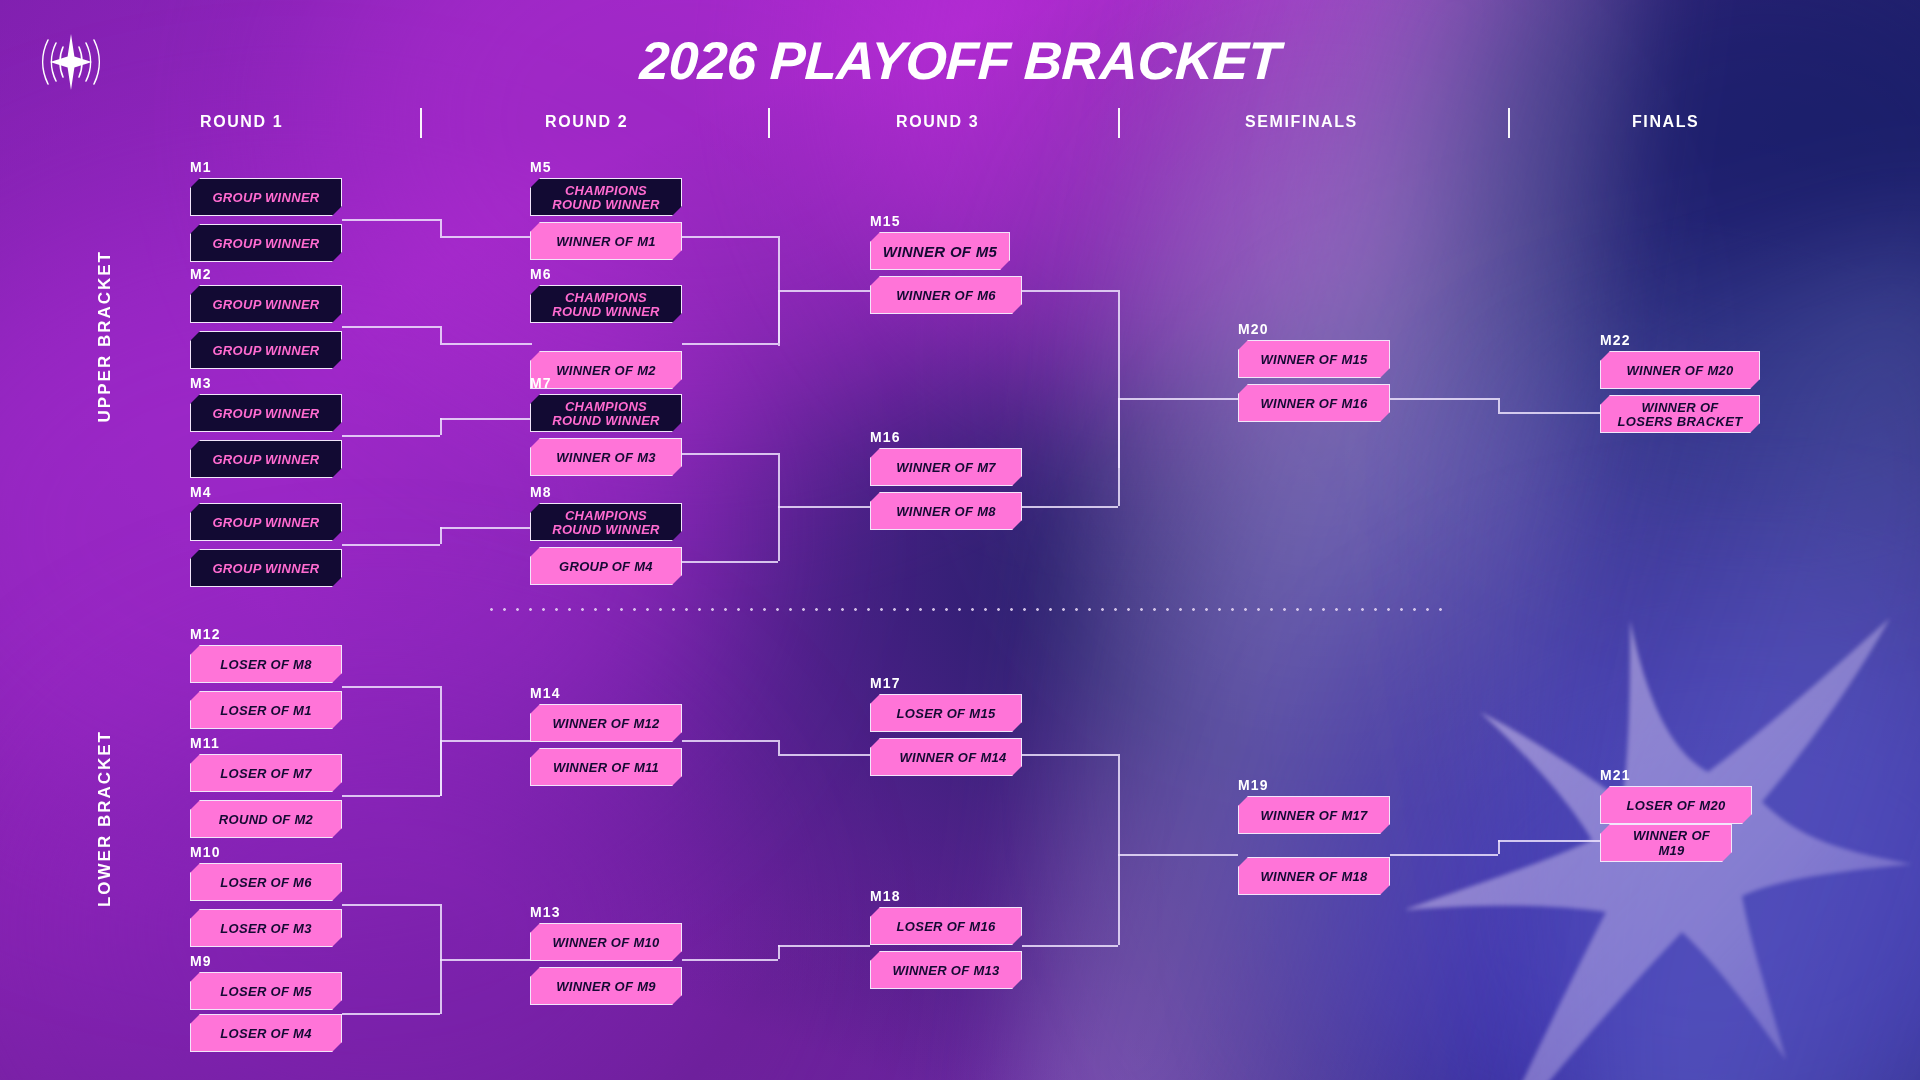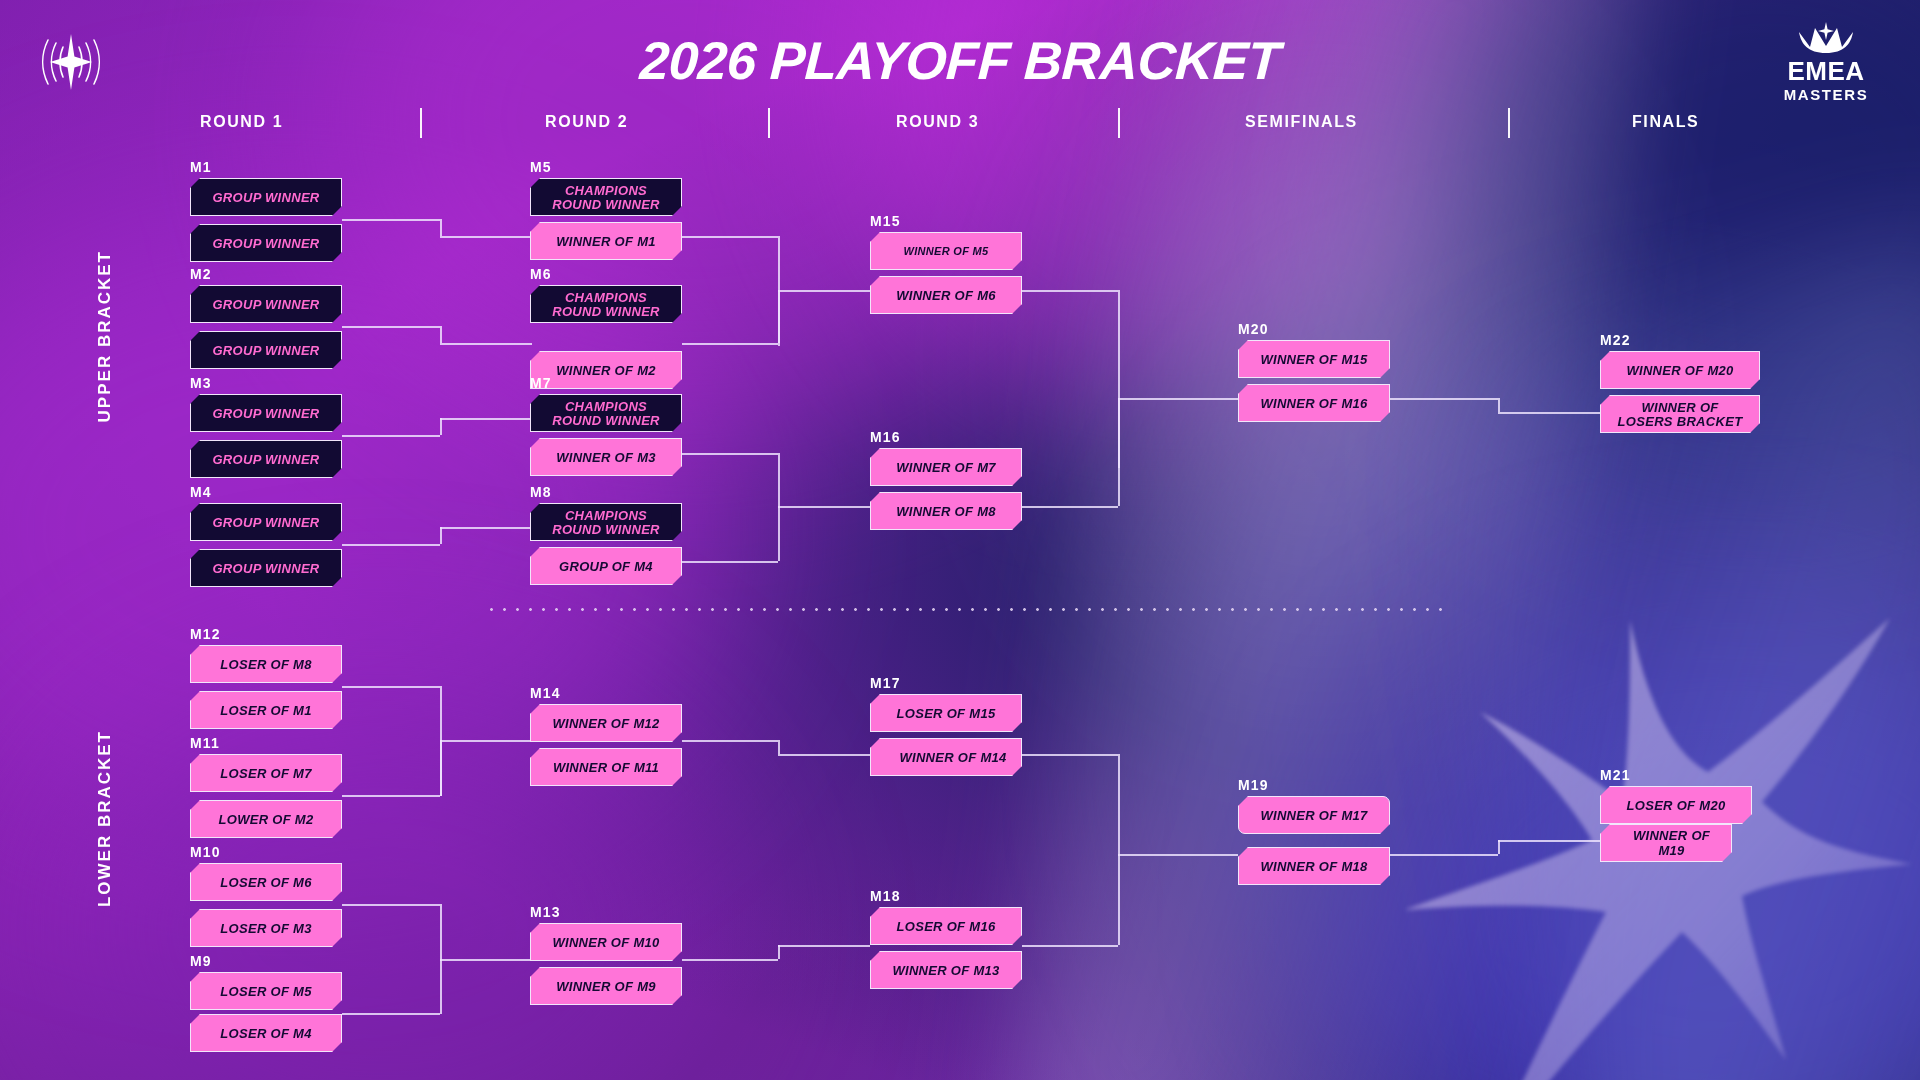--- a/index.html
+++ b/index.html
@@ -130,29 +130,20 @@
         <path d="M24 17 C18 29 18 43 24 55"></path>
         <path d="M31 21 C27 30 27 42 31 51"></path>
         <path d="M62 14 C69 28 69 44 62 58"></path>
         <path d="M54 17 C60 29 60 43 54 55"></path>
         <path d="M47 21 C51 30 51 42 47 51"></path>
       </g>
       <path fill="#fff" d="M39 8 L42.4 30.6 L60 36 L42.4 41.4 L39 64 L35.6 41.4 L18 36 L35.6 30.6 Z"></path>
     </svg>
   </div>
 
-  <div class="logo-right">
-    <svg class="crown" viewBox="0 0 62 34" xmlns="http://www.w3.org/2000/svg">
-      <path fill="#fff" d="M4 10 L15 25 L20 6 L31 24 L42 6 L47 25 L58 10
-        C56 22 49 31 31 31 C13 31 6 22 4 10 Z"></path>
-      <path fill="#fff" d="M31 0 L32.6 7.2 L39 9 L32.6 10.8 L31 18 L29.4 10.8 L23 9 L29.4 7.2 Z"></path>
-    </svg>
-    <div class="emea-txt">EMEA</div>
-    <div class="masters-txt">MASTERS</div>
-  </div>
 
   <div class="page-title">2026 PLAYOFF BRACKET</div>
 
   <div id="round-heads">
       <div class="round-head" style="left: 200px;">ROUND 1</div>
       <div class="round-head" style="left: 545px;">ROUND 2</div>
       <div class="round-head" style="left: 896px;">ROUND 3</div>
       <div class="round-head" style="left: 1245px;">SEMIFINALS</div>
       <div class="round-head" style="left: 1632px;">FINALS</div>
       <div class="round-sep" style="left: 420px;"></div>
@@ -255,21 +246,21 @@
         <div class="slot dark two" style="width: 152px; height: 38px; font-size: 13px; margin-bottom: 6px; display: block; padding-top: 5.35px;"><span>CHAMPIONS</span><br><span>ROUND WINNER</span></div>
         <div class="slot pink" style="width: 152px; height: 38px; font-size: 13px;">WINNER OF M3</div>
       </div>
       <div class="match" style="left: 530px; top: 485px; width: 152px;">
         <div class="mid">M8</div>
         <div class="slot dark two" style="width: 152px; height: 38px; font-size: 13px; margin-bottom: 6px; display: block; padding-top: 5.35px;"><span>CHAMPIONS</span><br><span>ROUND WINNER</span></div>
         <div class="slot pink" style="width: 152px; height: 38px; font-size: 13px;">GROUP OF M4</div>
       </div>
       <div class="match" style="left: 870px; top: 214px; width: 152px;">
         <div class="mid">M15</div>
-        <div class="slot pink" style="width: 152px; height: 38px; font-size: 11px; margin-bottom: 6px;">WINNER OF M5</div>
+        <div class="slot pink" style="width: 140px; height: 38px; font-size: 15px; margin-bottom: 6px;">WINNER OF M5</div>
         <div class="slot pink" style="width: 152px; height: 38px; font-size: 13px;">WINNER OF M6</div>
       </div>
       <div class="match" style="left: 870px; top: 430px; width: 152px;">
         <div class="mid">M16</div>
         <div class="slot pink" style="width: 152px; height: 38px; font-size: 13px; margin-bottom: 6px;">WINNER OF M7</div>
         <div class="slot pink" style="width: 152px; height: 38px; font-size: 13px;">WINNER OF M8</div>
       </div>
       <div class="match" style="left: 1238px; top: 322px; width: 152px;">
         <div class="mid">M20</div>
         <div class="slot pink" style="width: 152px; height: 38px; font-size: 13px; margin-bottom: 6px;">WINNER OF M15</div>
@@ -281,21 +272,21 @@
         <div class="slot pink two" style="width: 160px; height: 38px; font-size: 13px; display: block; padding-top: 5.35px;"><span>WINNER OF</span><br><span>LOSERS BRACKET</span></div>
       </div>
       <div class="match" style="left: 190px; top: 627px; width: 152px;">
         <div class="mid">M12</div>
         <div class="slot pink" style="width: 152px; height: 38px; font-size: 13px; margin-bottom: 8px;">LOSER OF M8</div>
         <div class="slot pink" style="width: 152px; height: 38px; font-size: 13px;">LOSER OF M1</div>
       </div>
       <div class="match" style="left: 190px; top: 736px; width: 152px;">
         <div class="mid">M11</div>
         <div class="slot pink" style="width: 152px; height: 38px; font-size: 13px; margin-bottom: 8px;">LOSER OF M7</div>
-        <div class="slot pink" style="width: 152px; height: 38px; font-size: 13px;">LOWER OF M2</div>
+        <div class="slot pink" style="width: 152px; height: 38px; font-size: 13px;">ROUND OF M2</div>
       </div>
       <div class="match" style="left: 190px; top: 845px; width: 152px;">
         <div class="mid">M10</div>
         <div class="slot pink" style="width: 152px; height: 38px; font-size: 13px; margin-bottom: 8px;">LOSER OF M6</div>
         <div class="slot pink" style="width: 152px; height: 38px; font-size: 13px;">LOSER OF M3</div>
       </div>
       <div class="match" style="left: 190px; top: 954px; width: 152px;">
         <div class="mid">M9</div>
         <div class="slot pink" style="width: 152px; height: 38px; font-size: 13px; margin-bottom: 4px;">LOSER OF M5</div>
         <div class="slot pink" style="width: 152px; height: 38px; font-size: 13px;">LOSER OF M4</div>
@@ -315,21 +306,21 @@
         <div class="slot pink" style="width: 152px; height: 38px; font-size: 13px; margin-bottom: 6px;">LOSER OF M15</div>
         <div class="slot pink" style="width: 152px; height: 38px; font-size: 13px; padding-left: 24px;">WINNER OF M14</div>
       </div>
       <div class="match" style="left: 870px; top: 889px; width: 152px;">
         <div class="mid">M18</div>
         <div class="slot pink" style="width: 152px; height: 38px; font-size: 13px; margin-bottom: 6px;">LOSER OF M16</div>
         <div class="slot pink" style="width: 152px; height: 38px; font-size: 13px;">WINNER OF M13</div>
       </div>
       <div class="match" style="left: 1238px; top: 778px; width: 152px;">
         <div class="mid">M19</div>
-        <div class="slot pink" style="width: 152px; height: 38px; font-size: 13px; margin-bottom: 13px; border-radius: 7px;">WINNER OF M17</div>
+        <div class="slot pink" style="width: 152px; height: 38px; font-size: 13px; margin-bottom: 23px;">WINNER OF M17</div>
         <div class="slot pink" style="width: 152px; height: 38px; font-size: 13px;">WINNER OF M18</div>
       </div>
       <div class="match" style="left: 1600px; top: 768px; width: 152px;">
         <div class="mid">M21</div>
         <div class="slot pink" style="width: 152px; height: 38px; font-size: 13px; margin-bottom: 0;">LOSER OF M20</div>
         <div class="slot pink" style="width: 132px; height: 38px; font-size: 13px; padding-left: 21px;">WINNER OF M19</div>
       </div>
     </div>
 
 </div>

